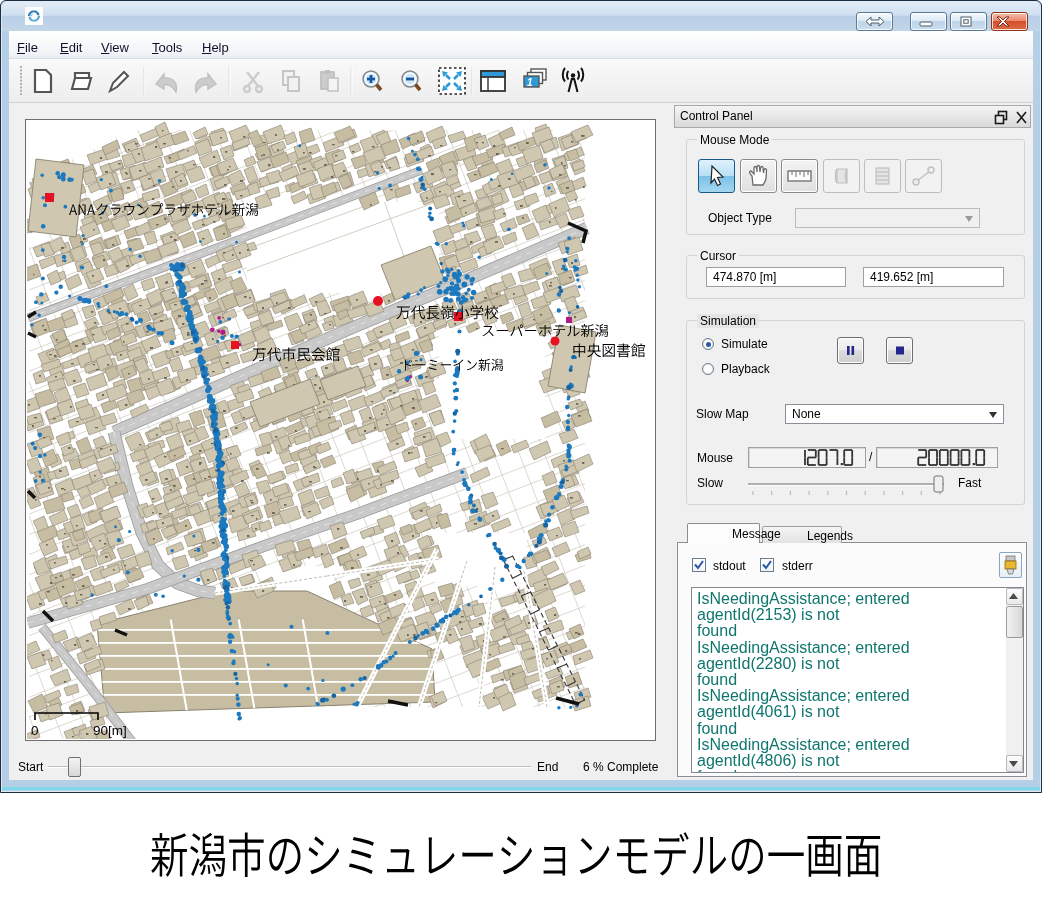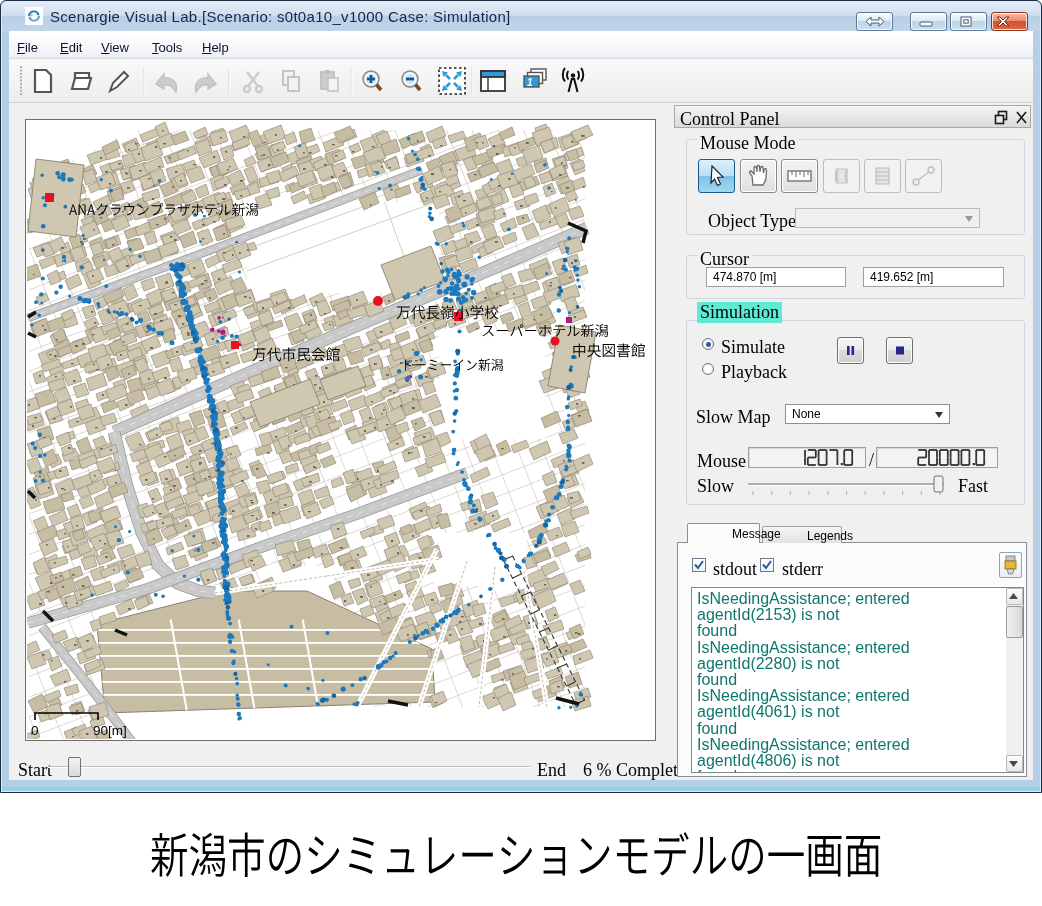--- a/index.html
+++ b/index.html
@@ -14,21 +14,21 @@
   border:1px solid #5c7894; background:linear-gradient(#f6fafd 0%, #dceaf5 45%, #bfd5e8 50%, #cadeee 100%);
   box-shadow: inset 0 0 0 1px rgba(255,255,255,.8); }
 #menubar { position:absolute; left:9px; top:31px; width:1024px; height:28px;
   background:linear-gradient(#ffffff, #f2f4f8 80%, #e8ecf2); border-bottom:1px solid #d8dce2;}
 .menu { position:absolute; top:40px; font-size:13px; color:#10102c; }
 .menu u { text-decoration:underline; }
 #toolbar { position:absolute; left:9px; top:59px; width:1024px; height:44px;
   background:linear-gradient(#f9f9f9,#ededed); border-bottom:1px solid #d0d0d0; }
 #body { position:absolute; left:9px; top:103px; width:1024px; height:677px; background:#f0f0f0; }
 .gbox { position:absolute; border:1px solid #d0d4da; border-radius:3px; }
-.lbl  { position:absolute; font-size:18px; color:#000; white-space:nowrap;font-family:Liberation Serif, serif; }
+.lbl  { position:absolute; font-size:12px; color:#000; white-space:nowrap; }
 .modebtn { position:absolute; width:37px; height:34px; border-radius:3px; }
 .mb-n { border:1px solid #8a8a8a; background:linear-gradient(#f4f4f4,#dfdfdf); box-shadow:inset 0 0 0 1px #fff;}
 .mb-d { border:1px solid #bdbdbd; background:#f2f2f2; }
 .mb-s { border:1px solid #18598a; background:linear-gradient(#dff1fb 0%,#b8e0f5 49%,#7cc1e8 50%,#a3d7f0 100%); }
 .combo { position:absolute; height:20px; border:1px solid #8a9097; background:#fff; font-size:12px; color:#000; }
 .combo.dis { background:#f0f0f0; border-color:#b8bcc0; }
 .combo .arr { position:absolute; right:6px; top:7px; width:0; height:0; border-left:4.5px solid transparent; border-right:4.5px solid transparent; border-top:6px solid #333; }
 .combo.dis .arr { border-top-color:#9a9a9a; }
 .tbox { position:absolute; height:20px; border:1px solid #9aa0a6; background:#fff; font-size:12px; color:#000; }
 .radio { position:absolute; width:12px; height:12px; border-radius:50%; border:1px solid #67798a; background:radial-gradient(#fff 40%, #ddd);}
@@ -52,21 +52,20 @@
 <div id="page">
 
 <div id="win"></div>
 <div id="titlebar"></div>
 <svg style="position:absolute;left:25px;top:7px" width="18" height="18">
  <rect width="18" height="18" fill="#fdfdfd"></rect>
  <path d="M3 9 C3 5.5 6 3.5 9 3.5 C12 3.5 14.5 5.5 14.5 8.5 L12 8 C12 6 10.5 5.2 9 5.2 C7 5.2 5.2 6.5 5.2 9 Z" fill="#2e7bb8"></path>
  <path d="M15 9 C15 12.5 12 14.5 9 14.5 C6 14.5 3.5 12.5 3.5 9.5 L6 10 C6 12 7.5 12.8 9 12.8 C11 12.8 12.8 11.5 12.8 9 Z" fill="#55a8d6"></path>
  <path d="M4 8 L8 6.5 L7 9.5 Z" fill="#8ed0ea"></path>
 </svg>
-<div id="title-txt">Scenargie Visual Lab.[Scenario: s0t0a10_v1000 Case: Simulation]</div>
 
 <div class="capbtn" style="left:856px"></div>
 <div class="capbtn" style="left:910px"></div>
 <div class="capbtn" style="left:950px"></div>
 <div class="capbtn" style="left:991px;background:linear-gradient(#f5c0ad 0%,#ec8a6d 45%,#d4502e 50%,#dd6a45 100%);border-color:#8c3520"></div>
 <svg style="position:absolute;left:856px;top:12px;z-index:5" width="173" height="19" viewBox="0 0 173 19">
   <g fill="#fff" stroke="#4a5c6e" stroke-width="1">
     <path d="M10 9.5 L15 5 L15 8 L23 8 L23 5 L28 9.5 L23 14 L23 11 L15 11 L15 14 Z"></path>
     <rect x="64" y="10" width="12" height="4" rx="1"></rect>
     <rect x="105" y="5" width="10" height="9"></rect>
@@ -2820,36 +2819,36 @@
 <div class="combo dis" style="left:795px;top:208px;width:185px">
       <span class="arr"></span>
     </div>
 
 <div class="gbox" style="left:686px;top:255px;width:339px;height:44px"></div>
 <div class="lbl" style="left:697px;top:249px;background:#f0f0f0;padding:0 3px">Cursor</div>
 <div class="tbox" style="left:706px;top:267px;width:140px;padding:2px 0 16px 6px">474.870 [m]</div>
 <div class="tbox" style="left:863px;top:267px;width:141px;padding:2px 0 0 6px">419.652 [m]</div>
 
 <div class="gbox" style="left:686px;top:320px;width:339px;height:185px"></div>
-<div class="lbl" style="left:697px;top:302px;background:#5eead4;padding:0 3px">Simulation</div>
+<div class="lbl" style="left:697px;top:314px;background:#e5e5e5;padding:0 3px">Simulation</div>
 <div class="radio sel" style="left:702px;top:338px"></div>
 <div class="lbl" style="left:721px;top:337px">Simulate</div>
 <div class="radio" style="left:702px;top:363px"></div>
 <div class="lbl" style="left:721px;top:362px">Playback</div>
 <div class="pbtn" style="left:837px;top:337px"></div>
 <div class="pbtn" style="left:886px;top:337px"></div>
 <svg style="position:absolute;left:837px;top:337px" width="80" height="27">
  <g fill="#26268c">
         <rect x="10" y="9" width="2.6" height="9"></rect>
         <rect x="14.5" y="9" width="2.6" height="9"></rect>
  <rect x="59" y="9.5" width="8" height="8"></rect>
       </g>
 </svg>
 <div class="lbl" style="left:696px;top:407px">Slow Map</div>
-<div class="combo" style="left:785px;top:404px;width:165px;padding:2px 12px 0 6px">None<span class="arr"></span></div>
+<div class="combo" style="left:785px;top:404px;width:219px;padding:2px 12px 0 6px">None<span class="arr"></span></div>
 <div class="lbl" style="left:697px;top:451px">Mouse</div>
 <div class="timebox" style="left:748px;top:447px"></div>
 <svg style="position:absolute;left:748px;top:447px" width="118" height="21">
       <line x1="57.0" y1="3.0" x2="57.0" y2="10.5" stroke="#333333" stroke-width="1.8"></line>
       <line x1="57.0" y1="10.5" x2="57.0" y2="18.0" stroke="#333333" stroke-width="1.8"></line>
       <line x1="59.8" y1="3.0" x2="67.8" y2="3.0" stroke="#333333" stroke-width="1.8"></line>
       <line x1="67.8" y1="3.0" x2="67.8" y2="10.5" stroke="#333333" stroke-width="1.8"></line>
       <line x1="59.8" y1="10.5" x2="67.8" y2="10.5" stroke="#333333" stroke-width="1.8"></line>
       <line x1="59.8" y1="10.5" x2="59.8" y2="18.0" stroke="#333333" stroke-width="1.8"></line>
       <line x1="59.8" y1="18.0" x2="67.8" y2="18.0" stroke="#333333" stroke-width="1.8"></line>

